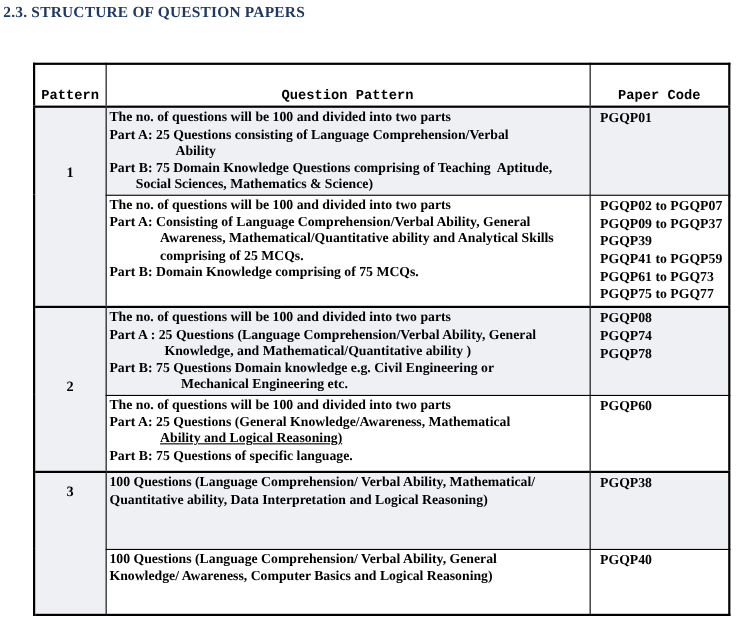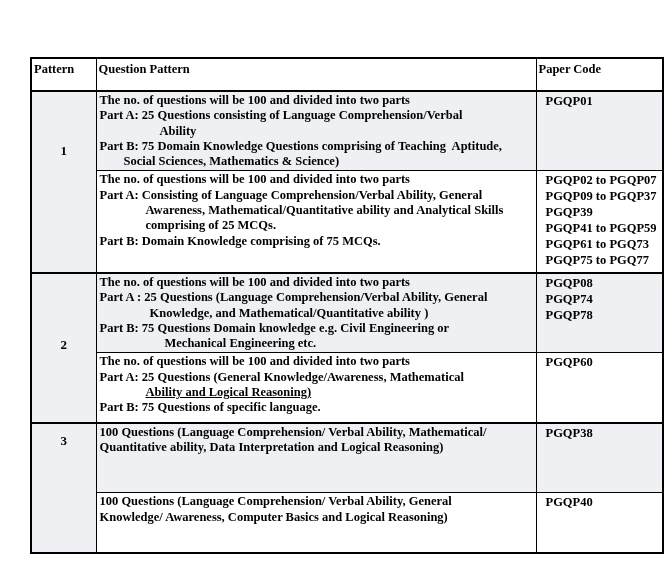--- a/index.html
+++ b/index.html
@@ -37,25 +37,26 @@
   col.c-code{width:127px;}
   th,td{
     border:1px solid var(--border-color,#000);
     vertical-align:top;
     padding:1px 2px;
     font-size:12.5px;
     line-height:15.3px;
   }
   thead tr{height:33px;}
   thead th{
-    text-align:left;
-    padding-top:3px;
+    text-align:center;
+    padding-top:21px;
     border-bottom:2px solid var(--border-color,#000);
     font-size:12.5px;
     background:#fff;
+    font-family:Liberation Mono, monospace;
   }
   tbody tr:nth-child(1){height:76px;}
   tbody tr:nth-child(2){height:102px;}
   tbody tr:nth-child(3){height:79px;}
   tbody tr:nth-child(4){height:70px;}
   tbody tr:nth-child(5){height:70px;}
   tbody tr:nth-child(6){height:60px;}
   tr.group-start td{border-top:2px solid var(--border-color,#000);}
   td.pattern-cell{
     background:var(--shade,#eef0f3);
@@ -69,20 +70,21 @@
   .line{white-space:pre-wrap;}
   .pattern-num{font-weight:bold;}
   .g0 .pattern-num{padding-top:50px;}
   .g1 .pattern-num{padding-top:62px;}
   .g2 .pattern-num{padding-top:8px;}
 </style>
 </head>
 <body>
 
 <div class="page">
+  <h1 class="doc-title">2.3. STRUCTURE OF QUESTION PAPERS</h1>
 
   <table class="qp">
     <colgroup>
       <col class="c-pattern">
       <col class="c-question">
       <col class="c-code">
     </colgroup>
     <thead>
       <tr>
         <th>Pattern</th>

